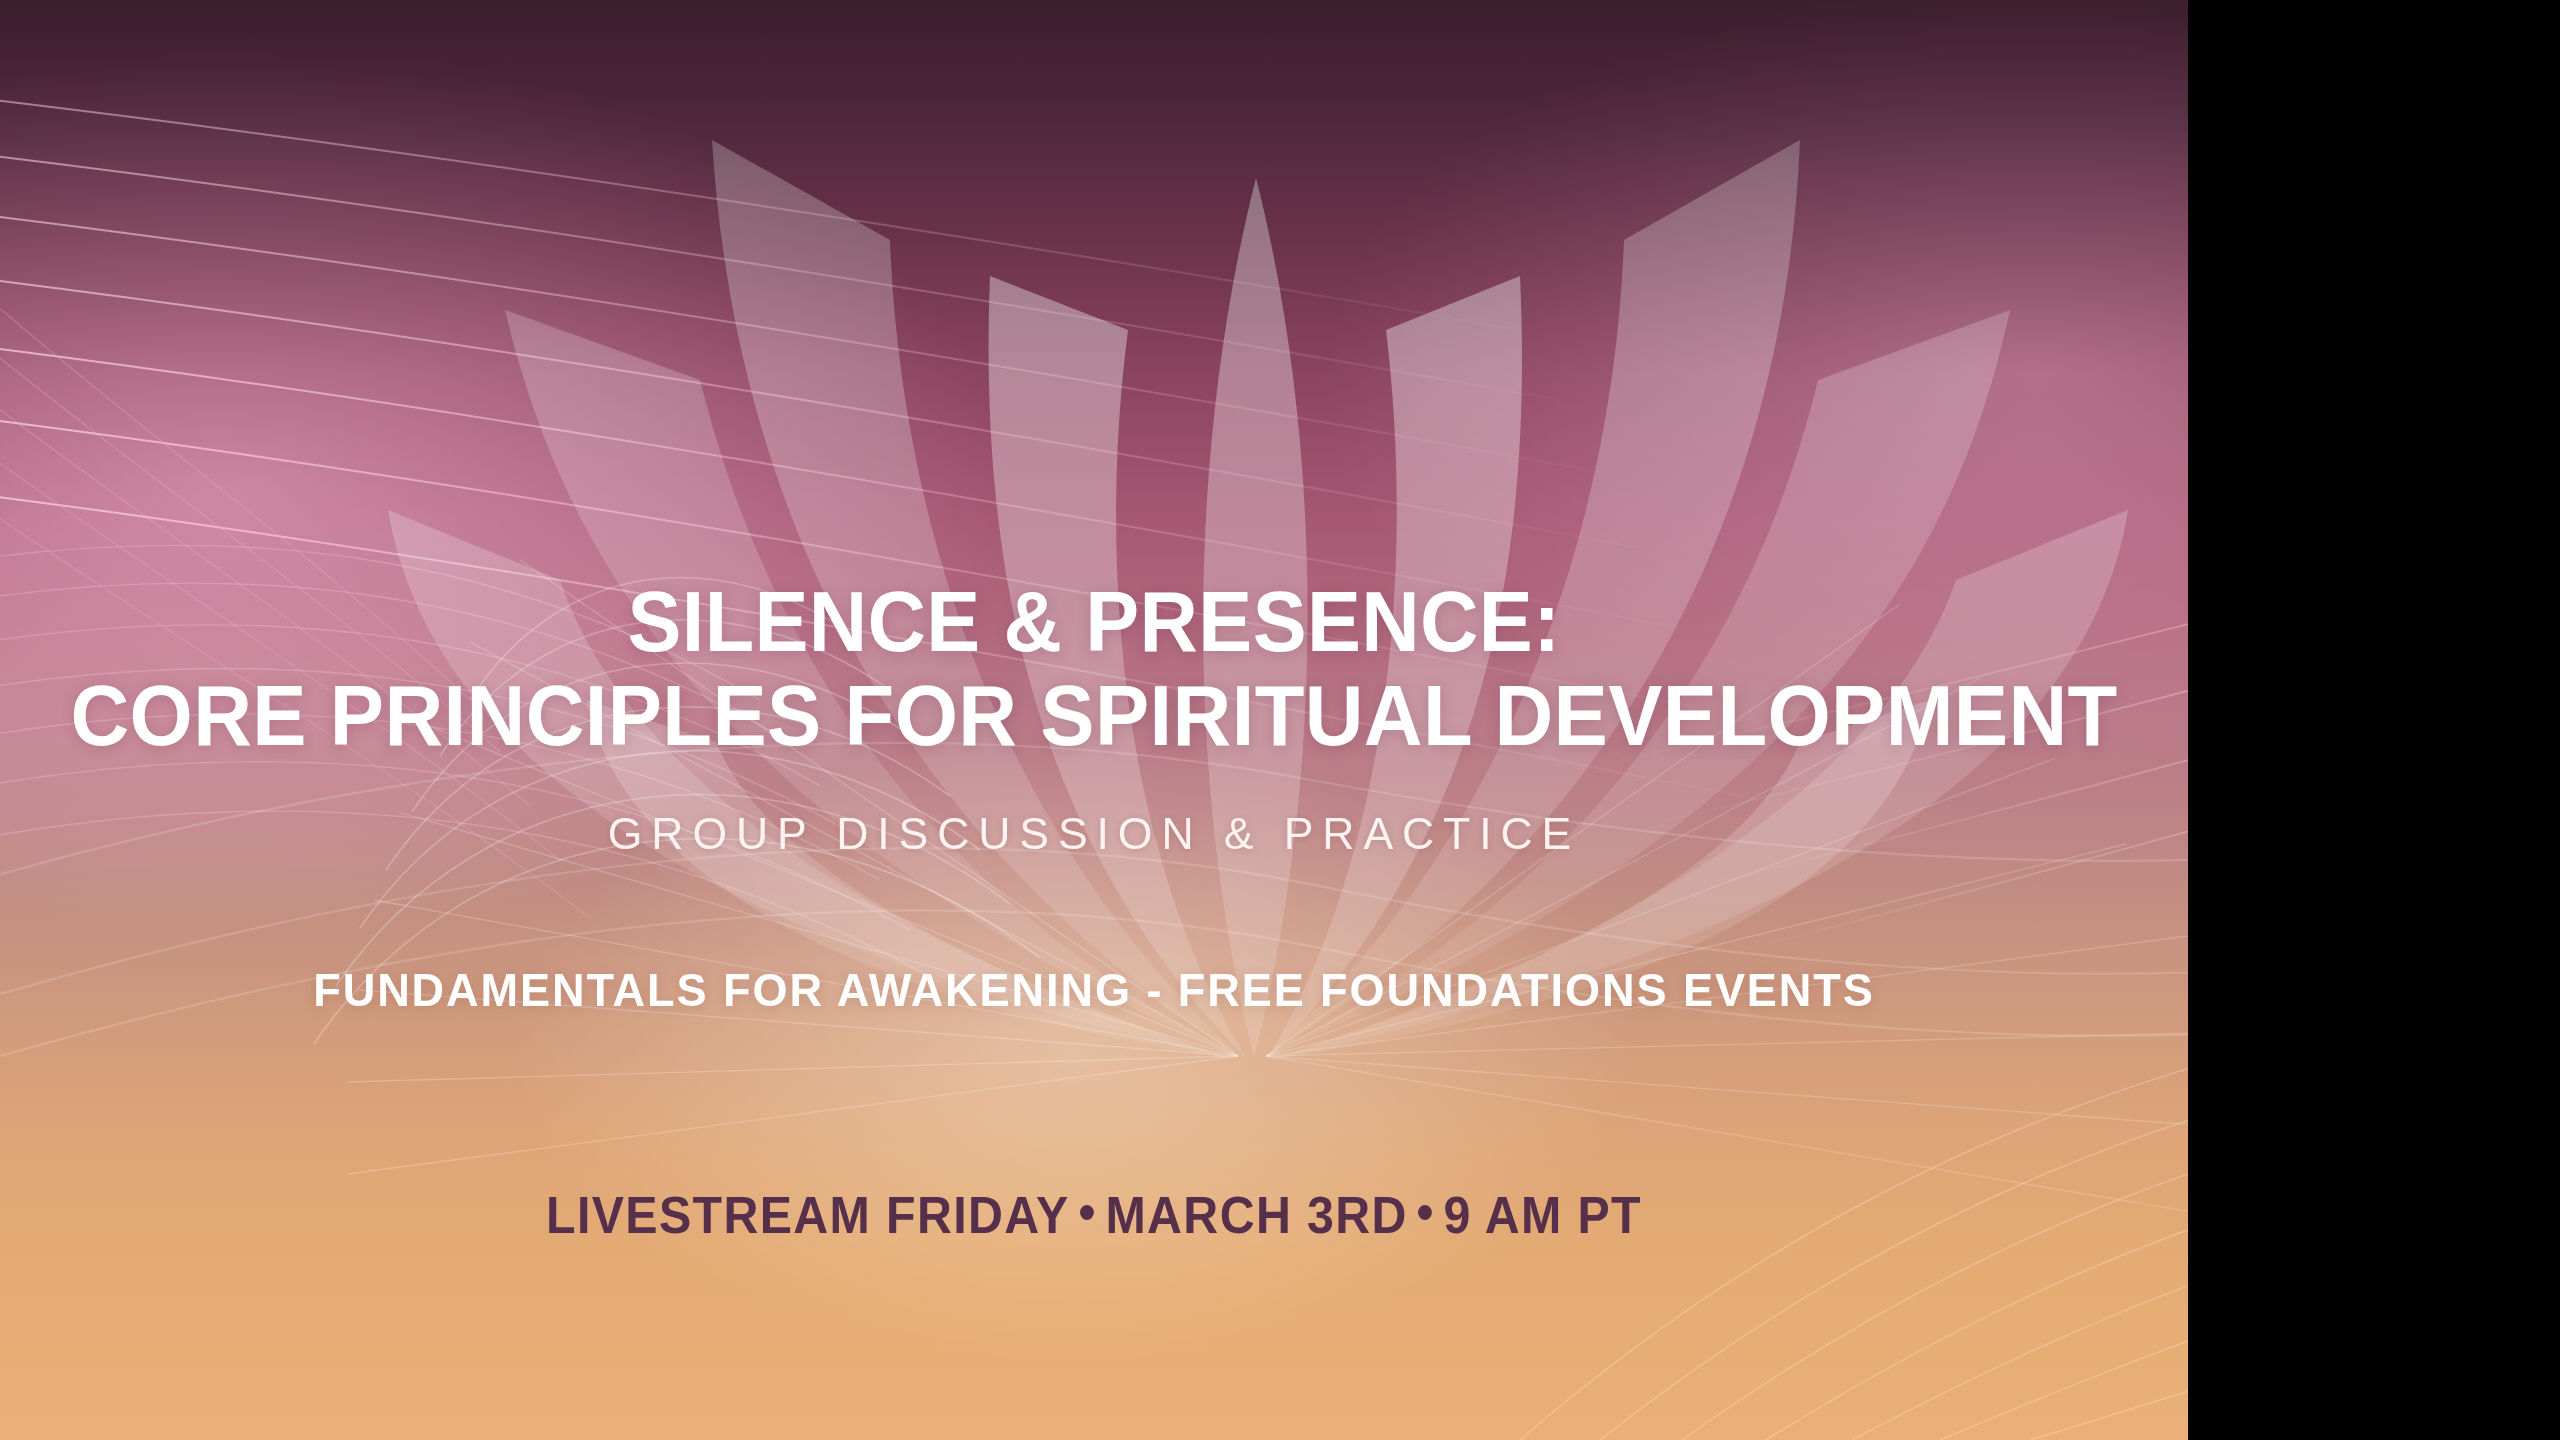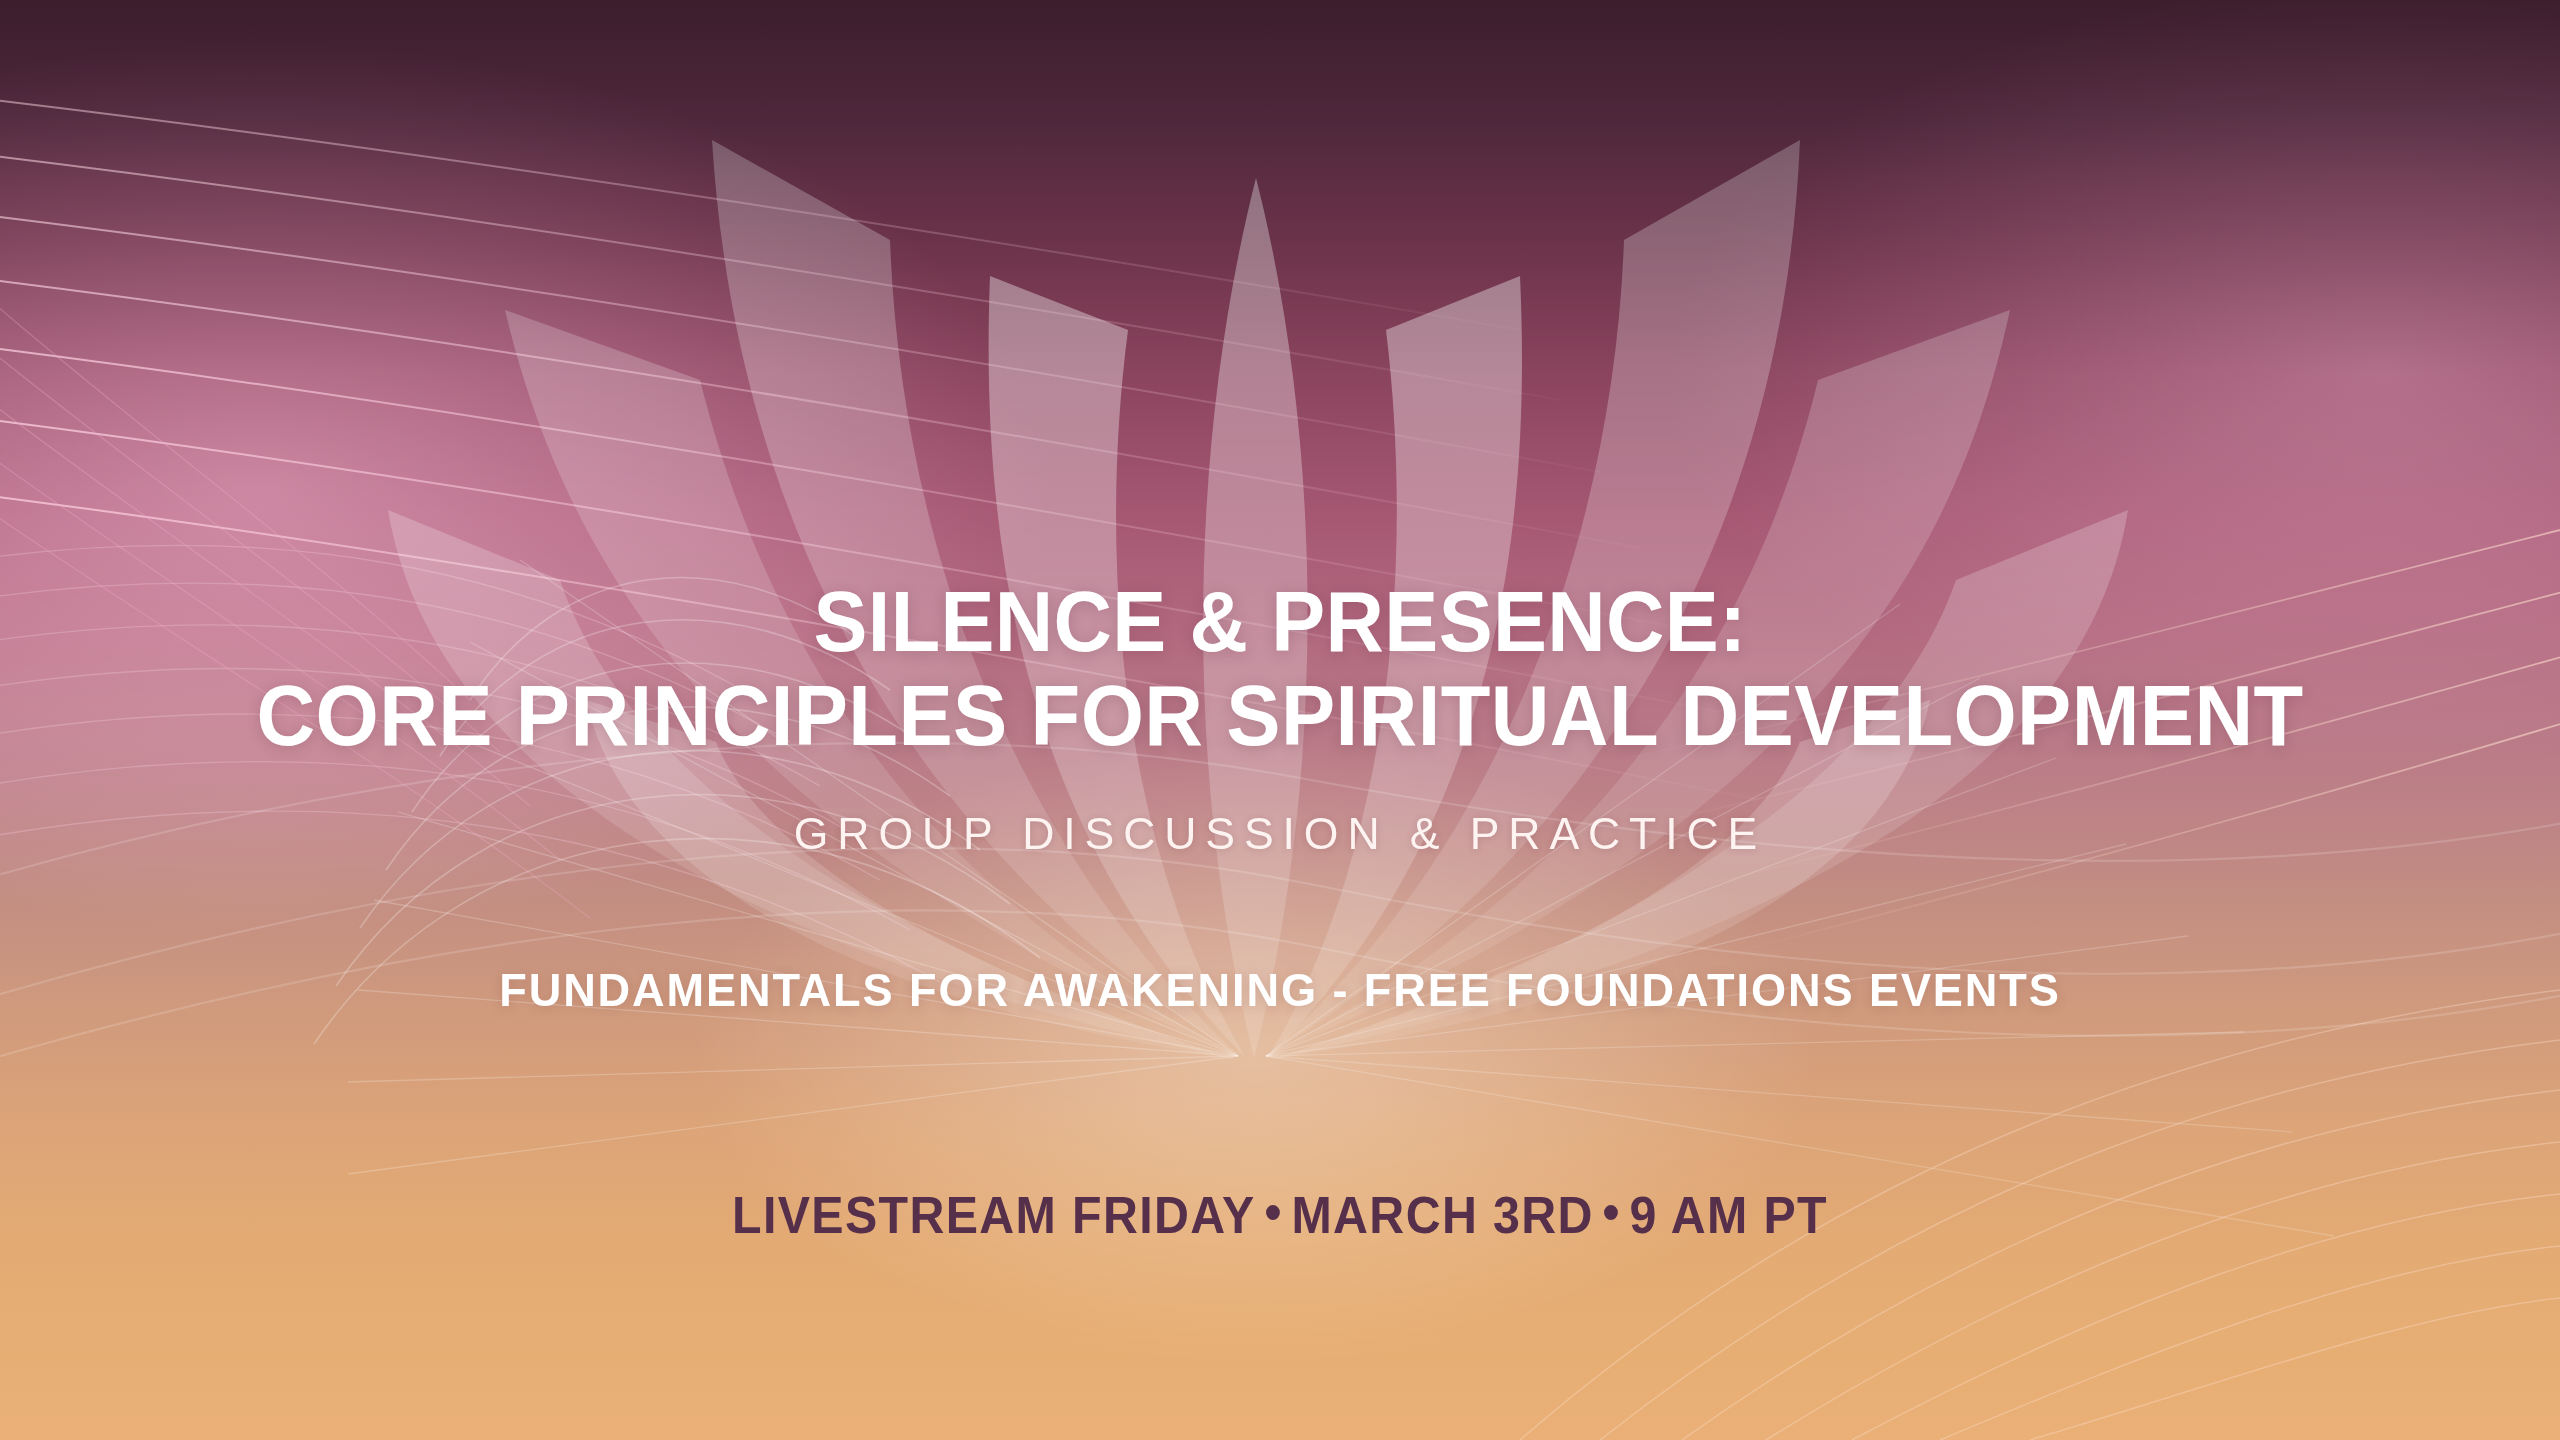--- a/index.html
+++ b/index.html
@@ -3,21 +3,21 @@
 <meta charset="utf-8">
 <title>Event Banner</title>
 <style>
   html, body {
     margin: 0;
     padding: 0;
     background: #000;
   }
   #stage {
     position: relative;
-    width: 2560px;
+    width: 2188px;
     height: 1440px;
     overflow: hidden;
     font-family: "Liberation Sans", sans-serif;
     -webkit-font-smoothing: antialiased;
   }
 
   
   .bg-base {
     position: absolute;
     inset: 0;

